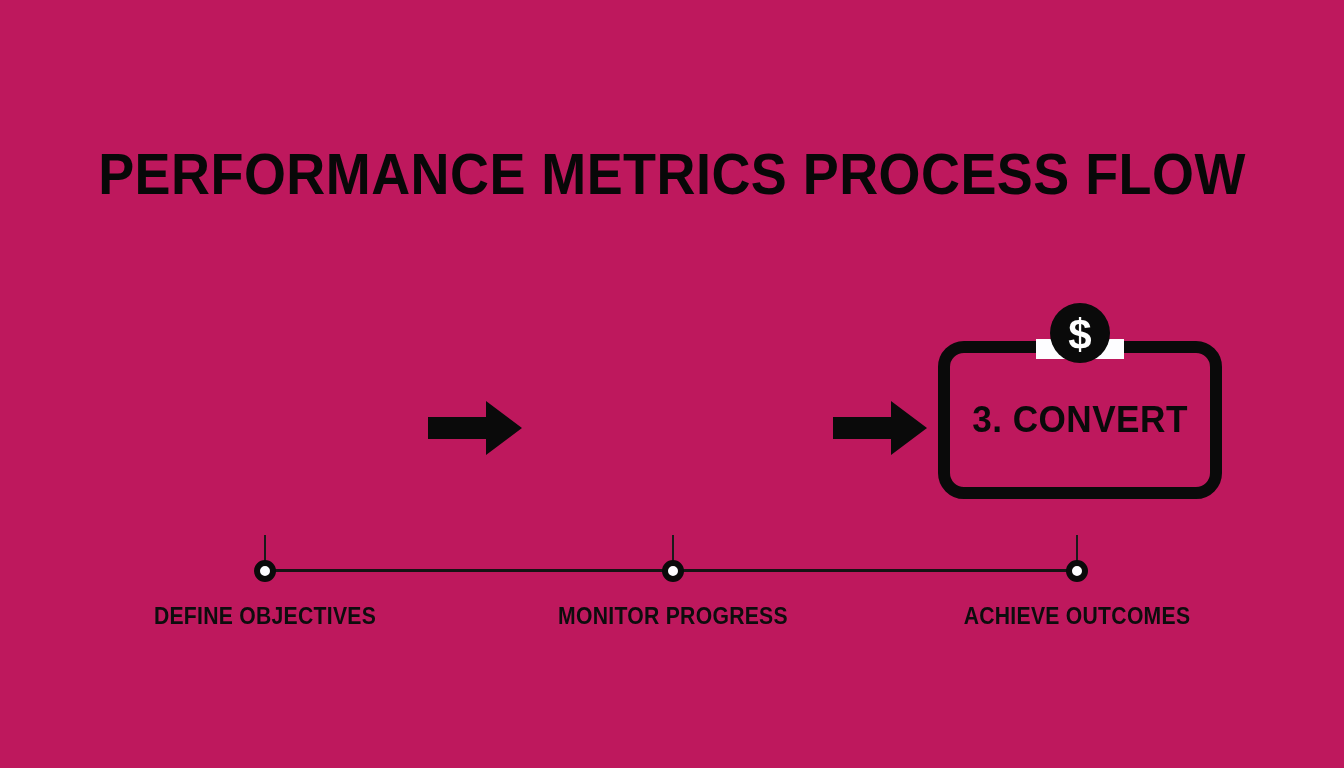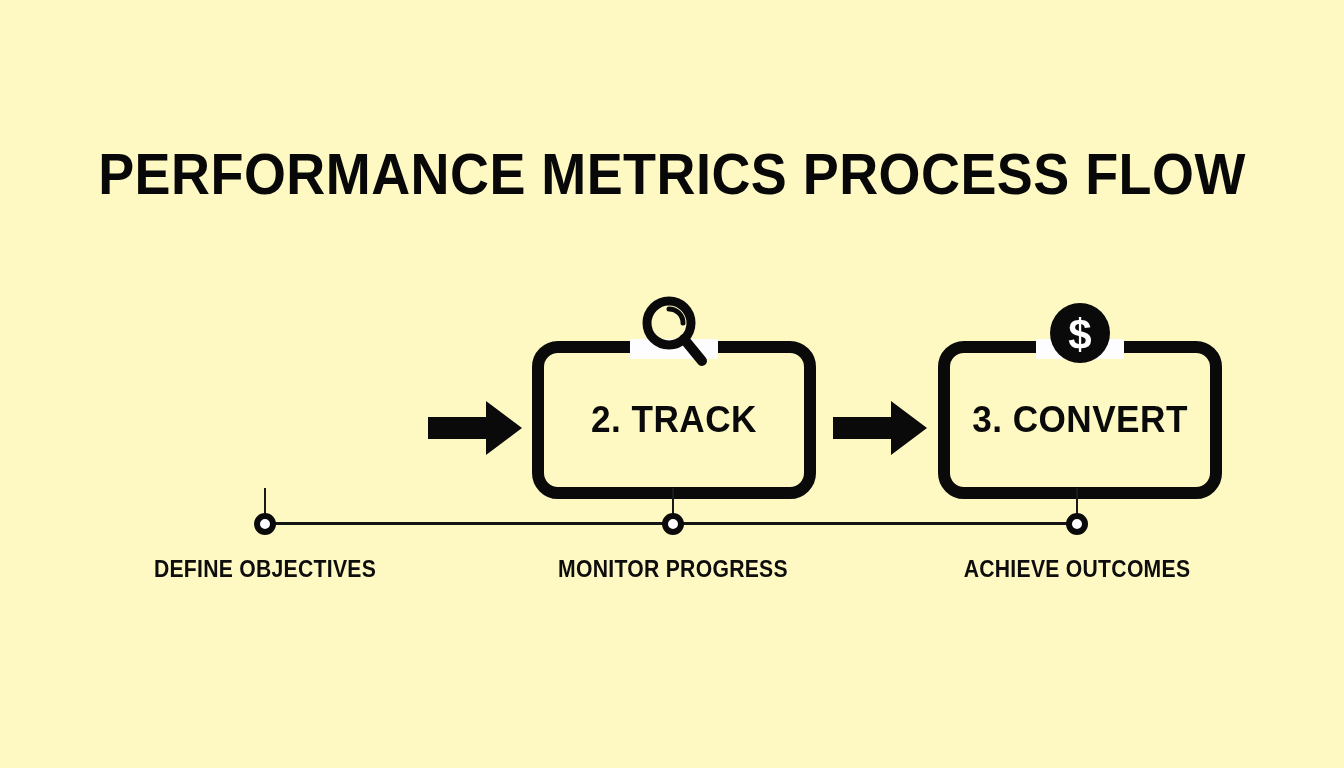--- a/index.html
+++ b/index.html
@@ -10,21 +10,21 @@
     width: 1344px;
     height: 768px;
     background: #fdfdff;
     font-family: "Liberation Sans", sans-serif;
     overflow: hidden;
   }
   #canvas {
     position: relative;
     width: 1344px;
     height: 768px;
-    background: #fef9c3;
+    background: #be185d;
   }
 
   
   #page-title {
     position: absolute;
     left: 0;
     top: 140px;
     width: 1344px;
     text-align: center;
     font-family: "Liberation Sans Narrow", "Liberation Sans", sans-serif;
@@ -101,21 +101,21 @@
     width: 94px;
     height: 56px;
   }
   #flow-arrow-1 { left: 428px; }
   #flow-arrow-2 { left: 833px; }
 
   
   #timeline {
     position: absolute;
     left: 0;
-    top: 488px;
+    top: 535px;
     width: 1344px;
     height: 110px;
   }
   #timeline-axis {
     position: absolute;
     left: 265px;
     top: 34px;
     width: 812px;
     height: 3px;
     background: #141414;
@@ -170,31 +170,20 @@
 
   <div id="page-title">PERFORMANCE METRICS PROCESS FLOW</div>
 
 
   <div class="flow-arrow" id="flow-arrow-1">
     <svg width="94" height="56" viewBox="0 0 94 56" aria-hidden="true">
       <path d="M0 17 h58 v-16 l36 27 l-36 27 v-16 h-58 z" fill="#0a0a0a"></path>
     </svg>
   </div>
 
-  <div class="step-box" id="step-box-2">
-    <div class="box-notch"></div>
-    <div class="step-icon">
-      <svg width="72" height="76" viewBox="0 0 72 76" aria-hidden="true">
-        <circle cx="31" cy="30" r="22" fill="none" stroke="#0a0a0a" stroke-width="9"></circle>
-        <path d="M31 16 a14 14 0 0 1 14 14" fill="none" stroke="#0a0a0a" stroke-width="5" stroke-linecap="round"></path>
-        <line x1="46" y1="46" x2="64" y2="68" stroke="#0a0a0a" stroke-width="10" stroke-linecap="round"></line>
-      </svg>
-    </div>
-    <div class="step-label">2. TRACK</div>
-  </div>
 
   <div class="flow-arrow" id="flow-arrow-2">
     <svg width="94" height="56" viewBox="0 0 94 56" aria-hidden="true">
       <path d="M0 17 h58 v-16 l36 27 l-36 27 v-16 h-58 z" fill="#0a0a0a"></path>
     </svg>
   </div>
 
   <div class="step-box" id="step-box-3">
     <div class="box-notch"></div>
     <div class="step-icon">

